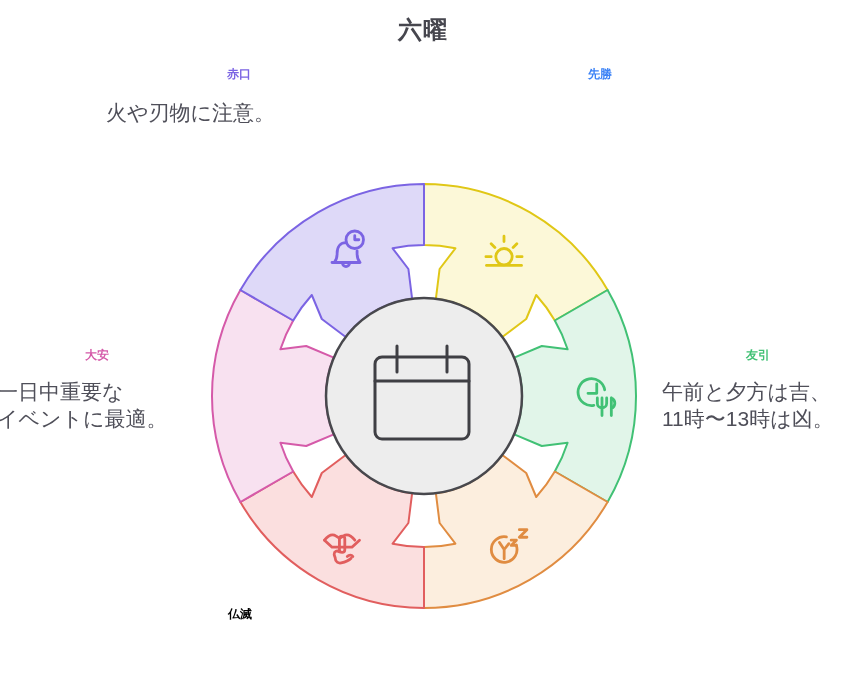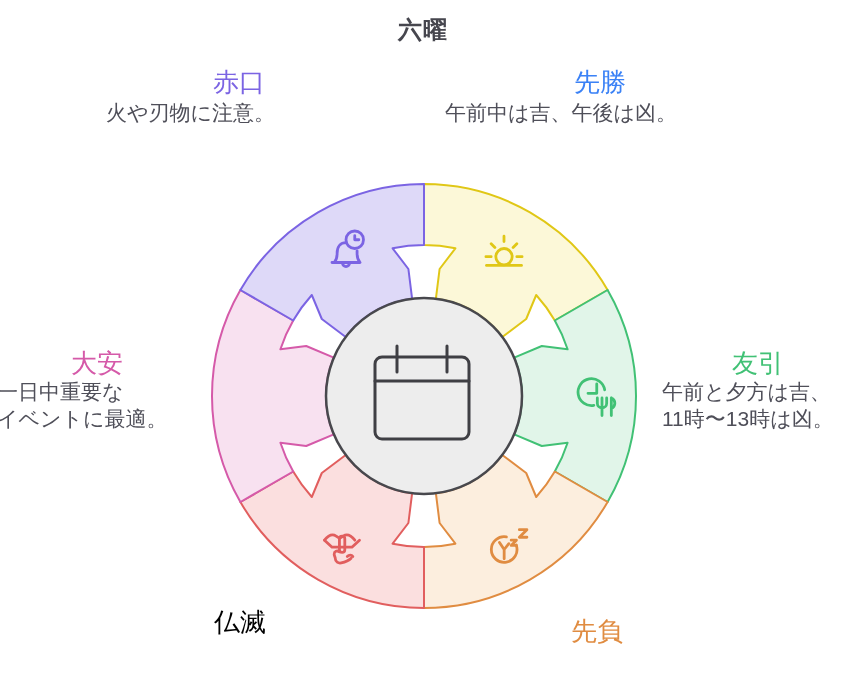--- a/index.html
+++ b/index.html
@@ -1,21 +1,21 @@
 <!DOCTYPE html>
 <html><head>
 <meta charset="utf-8">
 <style>
   html,body{margin:0;padding:0;background:#ffffff;}
   .page{position:relative;width:846px;height:685px;overflow:hidden;background:#ffffff;
         font-family:"Liberation Sans","DejaVu Sans",sans-serif;}
   #wheel{position:absolute;left:0;top:0;width:846px;height:685px;}
   .title{position:absolute;left:0;top:14px;width:846px;text-align:center;
          font-size:24px;font-weight:bold;color:#46464e;letter-spacing:1px;}
-  .slabel{position:absolute;font-size:26px;font-weight:normal;text-align:center;line-height:1.2;}
+  .slabel{position:absolute;font-size:12px;font-weight:bold;text-align:center;line-height:1.2;}
   .sdesc{position:absolute;font-size:21px;color:#4f4f59;
          line-height:27px;white-space:pre-line;}
   .seg-icon{position:absolute;width:56px;height:56px;}
   .seg-icon svg{display:block;width:56px;height:56px;fill:none;stroke:currentColor;
                 stroke-width:2.4;stroke-linecap:round;stroke-linejoin:round;}
 </style>
 </head>
 <body>
 
 <div class="page">
@@ -78,27 +78,25 @@
       <path d="M21 33.5a3 3 0 0 0 6 0"></path>
       <circle cx="31.5" cy="13.5" r="7.5"></circle>
       <path d="M31.5 10v3.5h3.5"></path>
     </svg>
   </div>
 
   <div class="slabel" style="left: 89px; top: 67px; width: 300px; color: rgb(123, 100, 227);">赤口</div>
   <div class="sdesc" style="left:106px;top:99px;width:300px">火や刃物に注意。</div>
 
   <div class="slabel" style="left: 450px; top: 67px; width: 300px; color: #3b82f6;">先勝</div>
-  <div class="sdesc" style="left:445px;top:99px;width:300px">午前中は吉、午後は凶。</div>
 
   <div class="slabel" style="left: 608px; top: 348px; width: 300px; color: rgb(65, 193, 117);">友引</div>
   <div class="sdesc" style="left:662px;top:378px;width:200px;text-align:left">午前と夕方は吉、
 11時〜13時は凶。</div>
 
   <div class="slabel" style="left: -3px; top: 348px; width: 200px; color: rgb(213, 90, 169);">大安</div>
   <div class="sdesc" style="left:-3px;top:378px;width:200px">一日中重要な
 イベントに最適。</div>
 
   <div class="slabel" style="left: 90px; top: 607px; width: 300px; color: #000000;">仏滅</div>
 
-  <div class="slabel" style="left: 447px; top: 616px; width: 300px; color: rgb(224, 140, 65);">先負</div>
 
 </div>
 
 </body></html>

